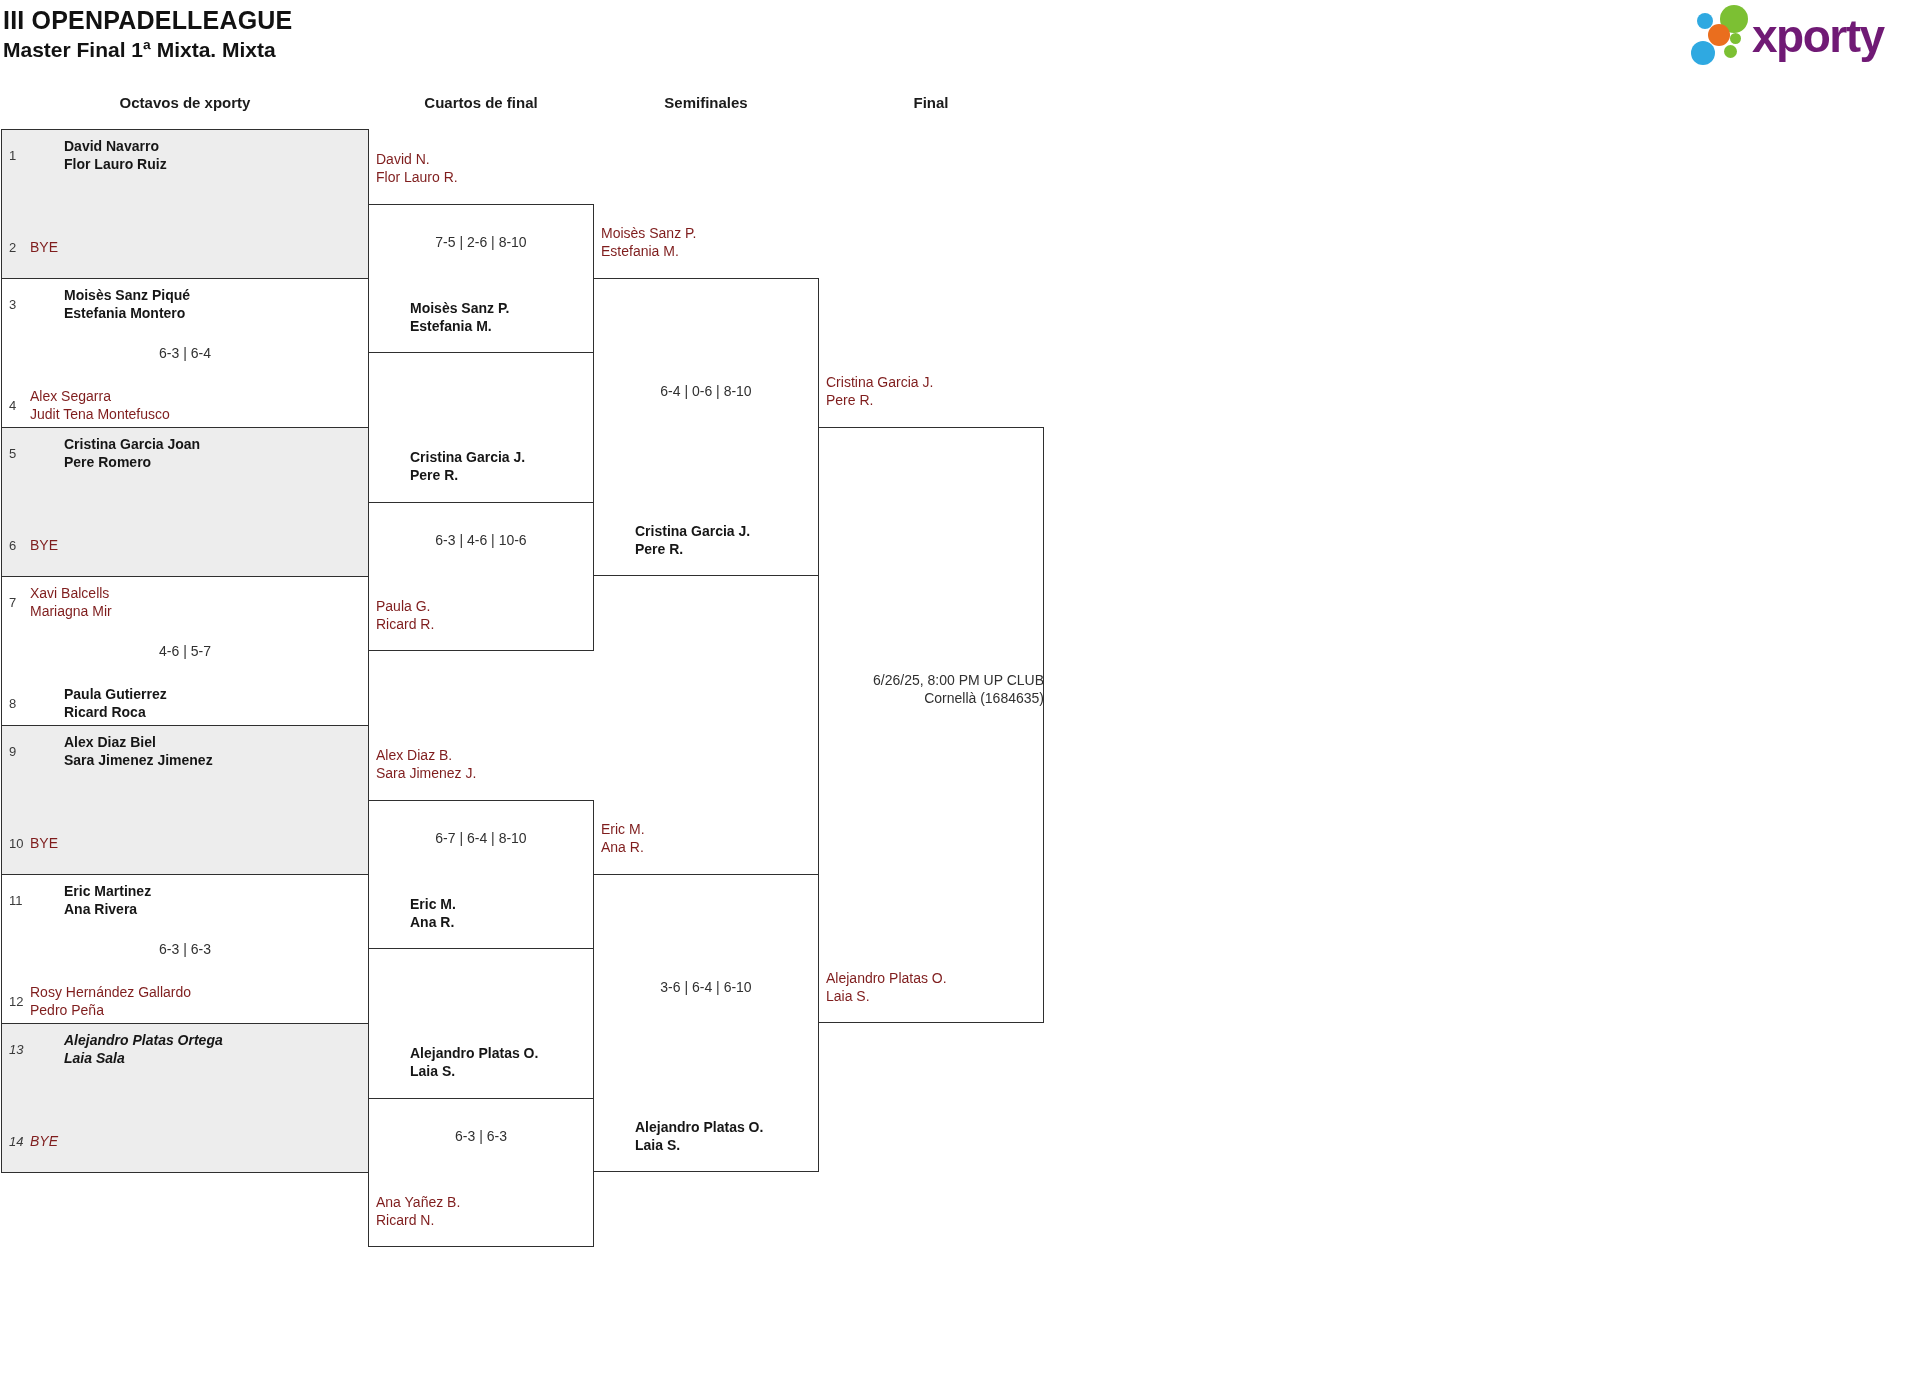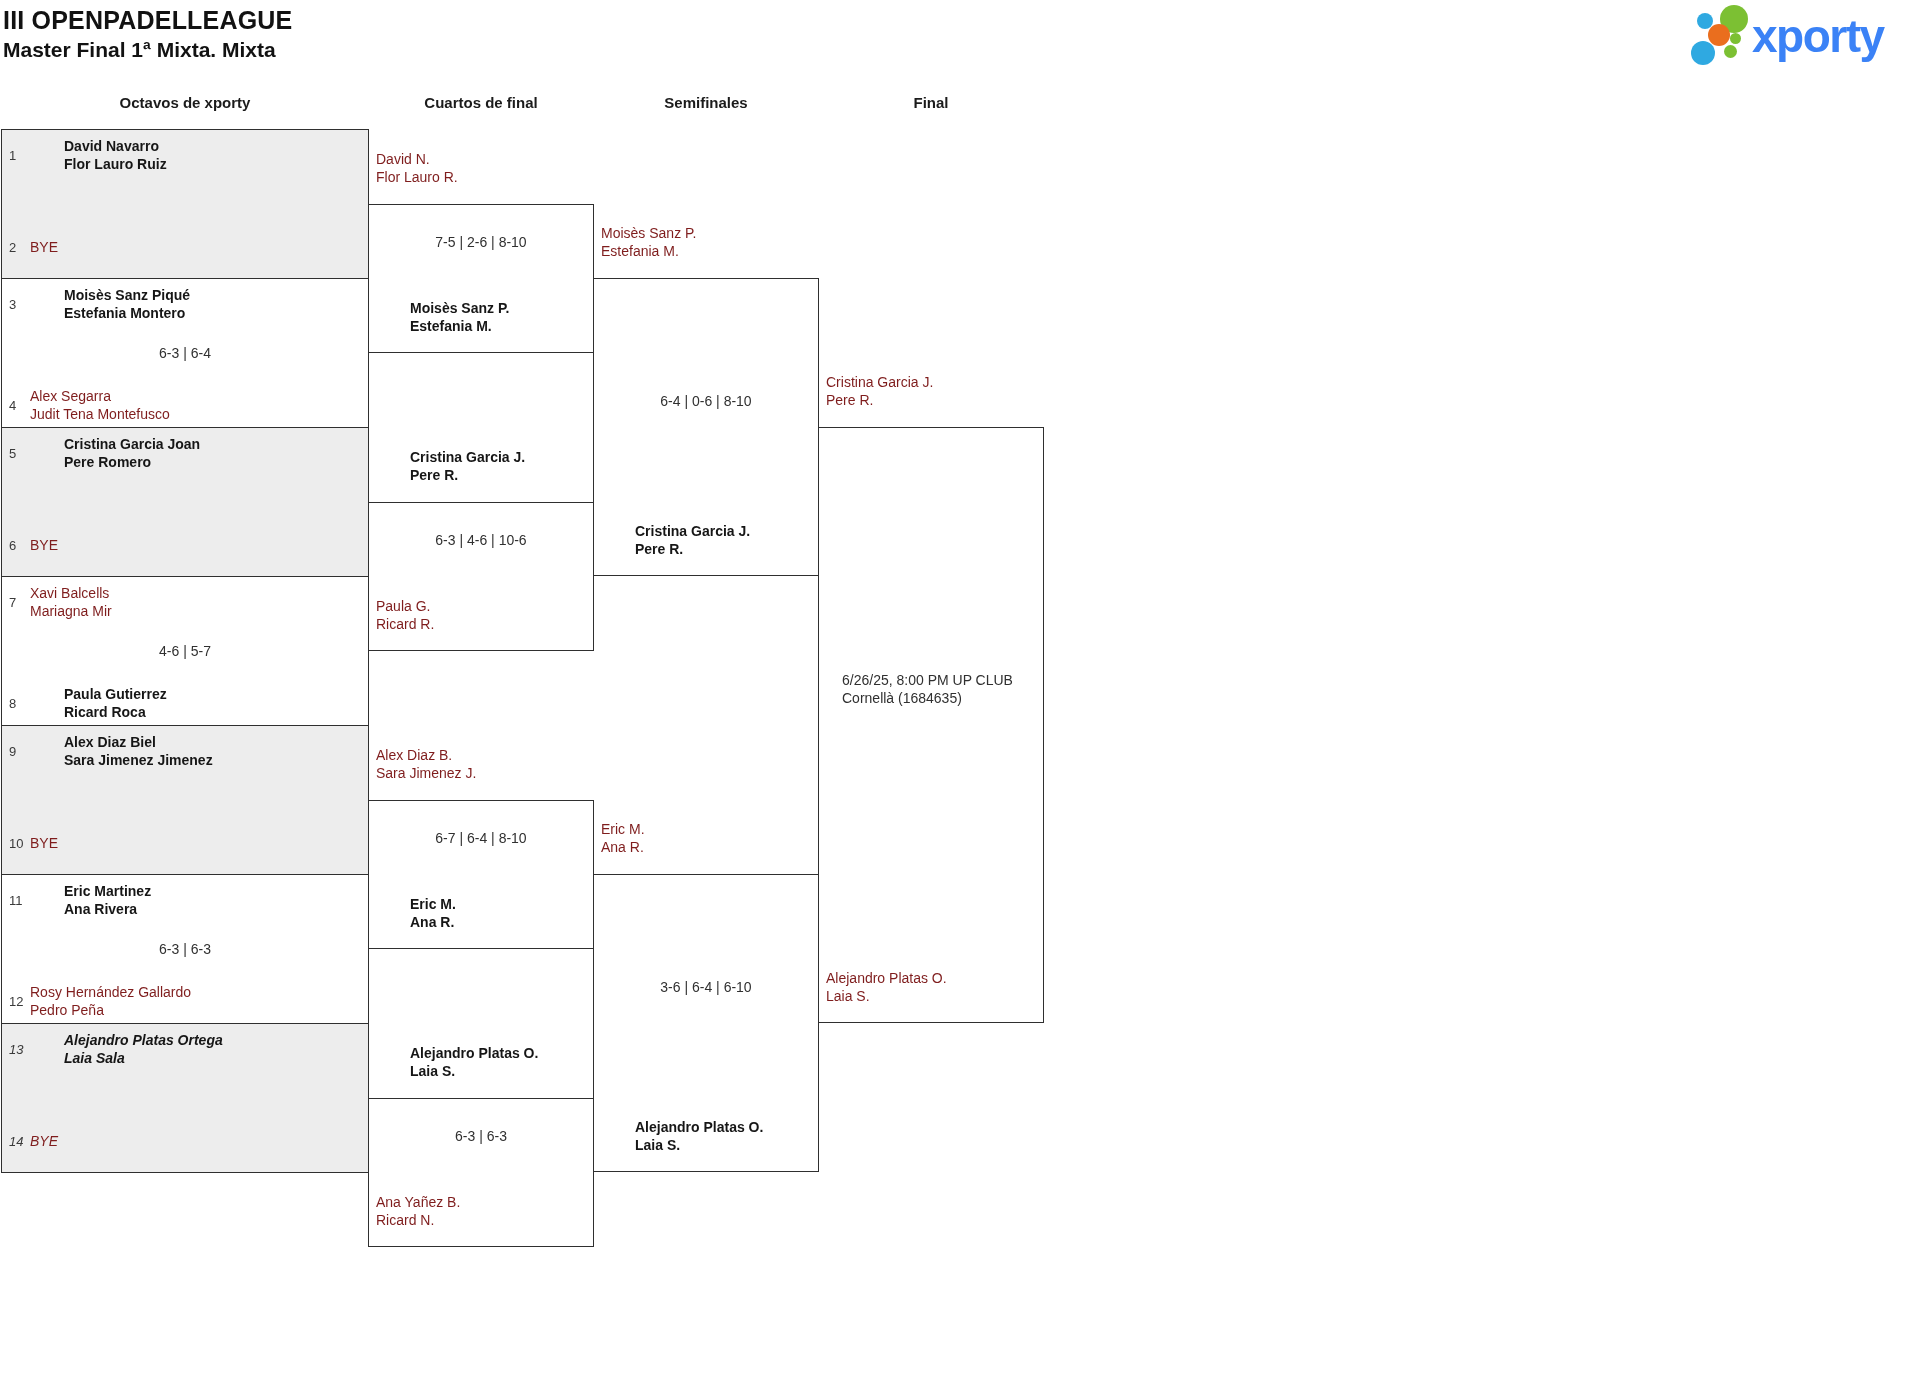--- a/index.html
+++ b/index.html
@@ -27,32 +27,32 @@
   .nm{display:block;font-size:14px;line-height:18px;color:#7f1d1d;white-space:nowrap;}
   .nm.bold{font-weight:700;color:#161616;padding-left:34px;}
   .o-score{position:absolute;left:50%;top:50%;transform:translate(-50%,-50%);
            font-size:14px;color:#303030;white-space:nowrap;}
 
   
   .m-box{position:absolute;box-sizing:border-box;border:1px solid #2f2f2f;background:transparent;}
   .p-label{position:absolute;width:212px;}
   .m-score{position:absolute;width:226px;text-align:center;font-size:14px;
            line-height:18px;color:#303030;white-space:nowrap;}
-  .venue{position:absolute;width:226px;text-align:left;font-size:14px;
-         line-height:18px;color:#303030;padding-left:24px;}
+  .venue{position:absolute;width:226px;text-align:right;font-size:14px;
+         line-height:18px;color:#303030;}
   .venue .vline{display:block;}
 
   
   .logo{position:absolute;left:1678px;top:4px;width:242px;height:66px;}
   .dot{position:absolute;border-radius:50%;}
   .d-blue{background:#2fa9e1;}
   .d-green{background:#7cc033;}
   .d-orange{background:#ea6e1e;}
   .logo-text{position:absolute;left:74px;top:0;font-size:46px;line-height:64px;
-             font-weight:700;color:#3b82f6;letter-spacing:-1.5px;}
+             font-weight:700;color:#701a75;letter-spacing:-1.5px;}
 </style>
 </head>
 <body>
 
 <div id="page">
 
   <div class="title">
     <h1>III OPENPADELLEAGUE</h1>
     <h2>Master Final 1ª Mixta. Mixta</h2>
   </div>
@@ -244,21 +244,21 @@
       <span class="nm">Ricard N.</span>
   </div>
 
   <div class="m-box" style="left:593px;top:278px;width:226px;height:298px;"></div>
   <div class="m-box" style="left:593px;top:874px;width:226px;height:298px;"></div>
 
   <div class="p-label" style="left:601px;top:224px;">
     <span class="nm">Moisès Sanz P.</span>
       <span class="nm">Estefania M.</span>
   </div>
-  <div class="m-score" style="left:593px;top:382px;margin-top:10px;">6-4 | 0-6 | 8-10</div>
+  <div class="m-score" style="left:593px;top:382px;">6-4 | 0-6 | 8-10</div>
   <div class="p-label" style="left:601px;top:522px;">
     <span class="nm bold">Cristina Garcia J.</span>
       <span class="nm bold">Pere R.</span>
   </div>
 
   <div class="p-label" style="left:601px;top:820px;">
     <span class="nm">Eric M.</span>
       <span class="nm">Ana R.</span>
   </div>
   <div class="m-score" style="left:593px;top:978px;">3-6 | 6-4 | 6-10</div>

